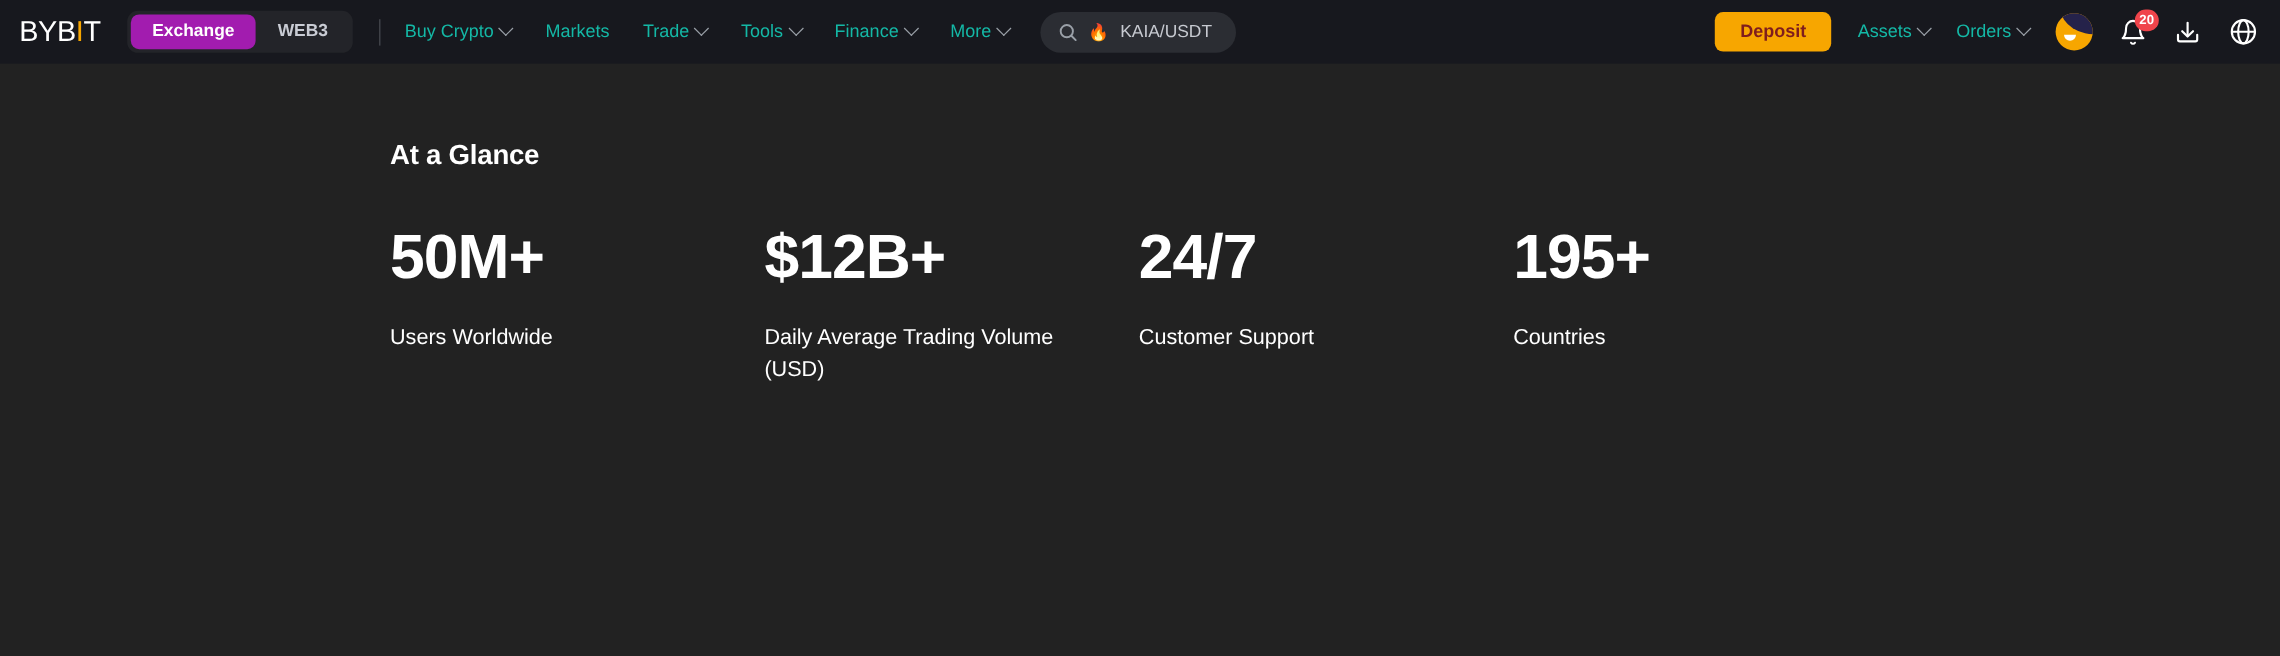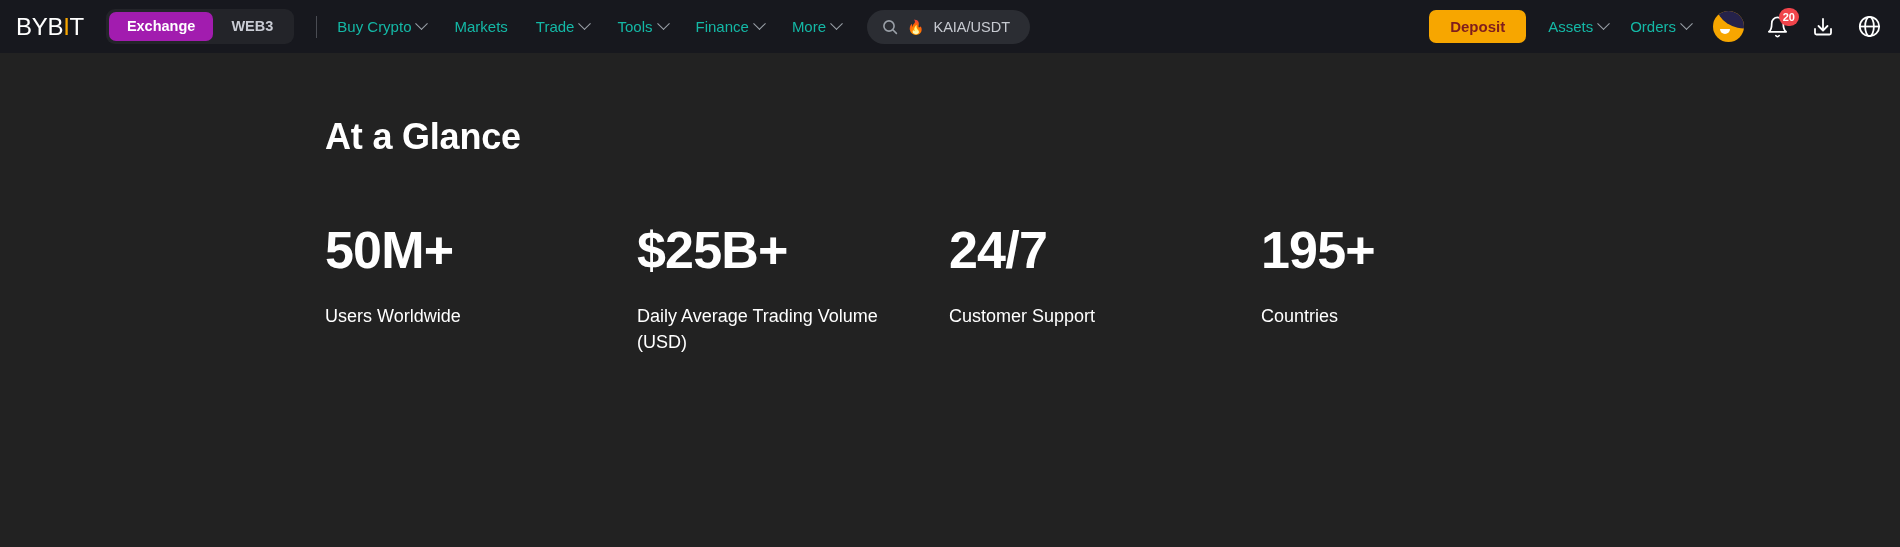--- a/index.html
+++ b/index.html
@@ -174,25 +174,25 @@
     border-radius: 10px;
     text-align: center;
     padding: 0 4px;
   }
 
   
   .main {
     padding: 63px 0 0 325px;
   }
   .section-title {
-    font-size: 36px;
+    font-size: 23px;
     font-weight: bold;
     color: #ffffff;
     letter-spacing: -0.2px;
-    margin-bottom: 66px;
+    margin-bottom: 46px;
   }
 
   .stats {
     display: flex;
   }
   .stat { width: 312px; }
   .stat:last-child { width: auto; }
 
   .stat-value {
     font-size: 52px;
@@ -311,21 +311,21 @@
 
 <main class="main">
   <h1 class="section-title">At a Glance</h1>
 
   <div class="stats">
     <div class="stat">
       <div class="stat-value">50M+</div>
       <div class="stat-label">Users Worldwide</div>
     </div>
     <div class="stat">
-      <div class="stat-value">$25B+</div>
+      <div class="stat-value">$12B+</div>
       <div class="stat-label">Daily Average Trading Volume (USD)</div>
     </div>
     <div class="stat">
       <div class="stat-value">24/7</div>
       <div class="stat-label">Customer Support</div>
     </div>
     <div class="stat">
       <div class="stat-value">195+</div>
       <div class="stat-label">Countries</div>
     </div>

